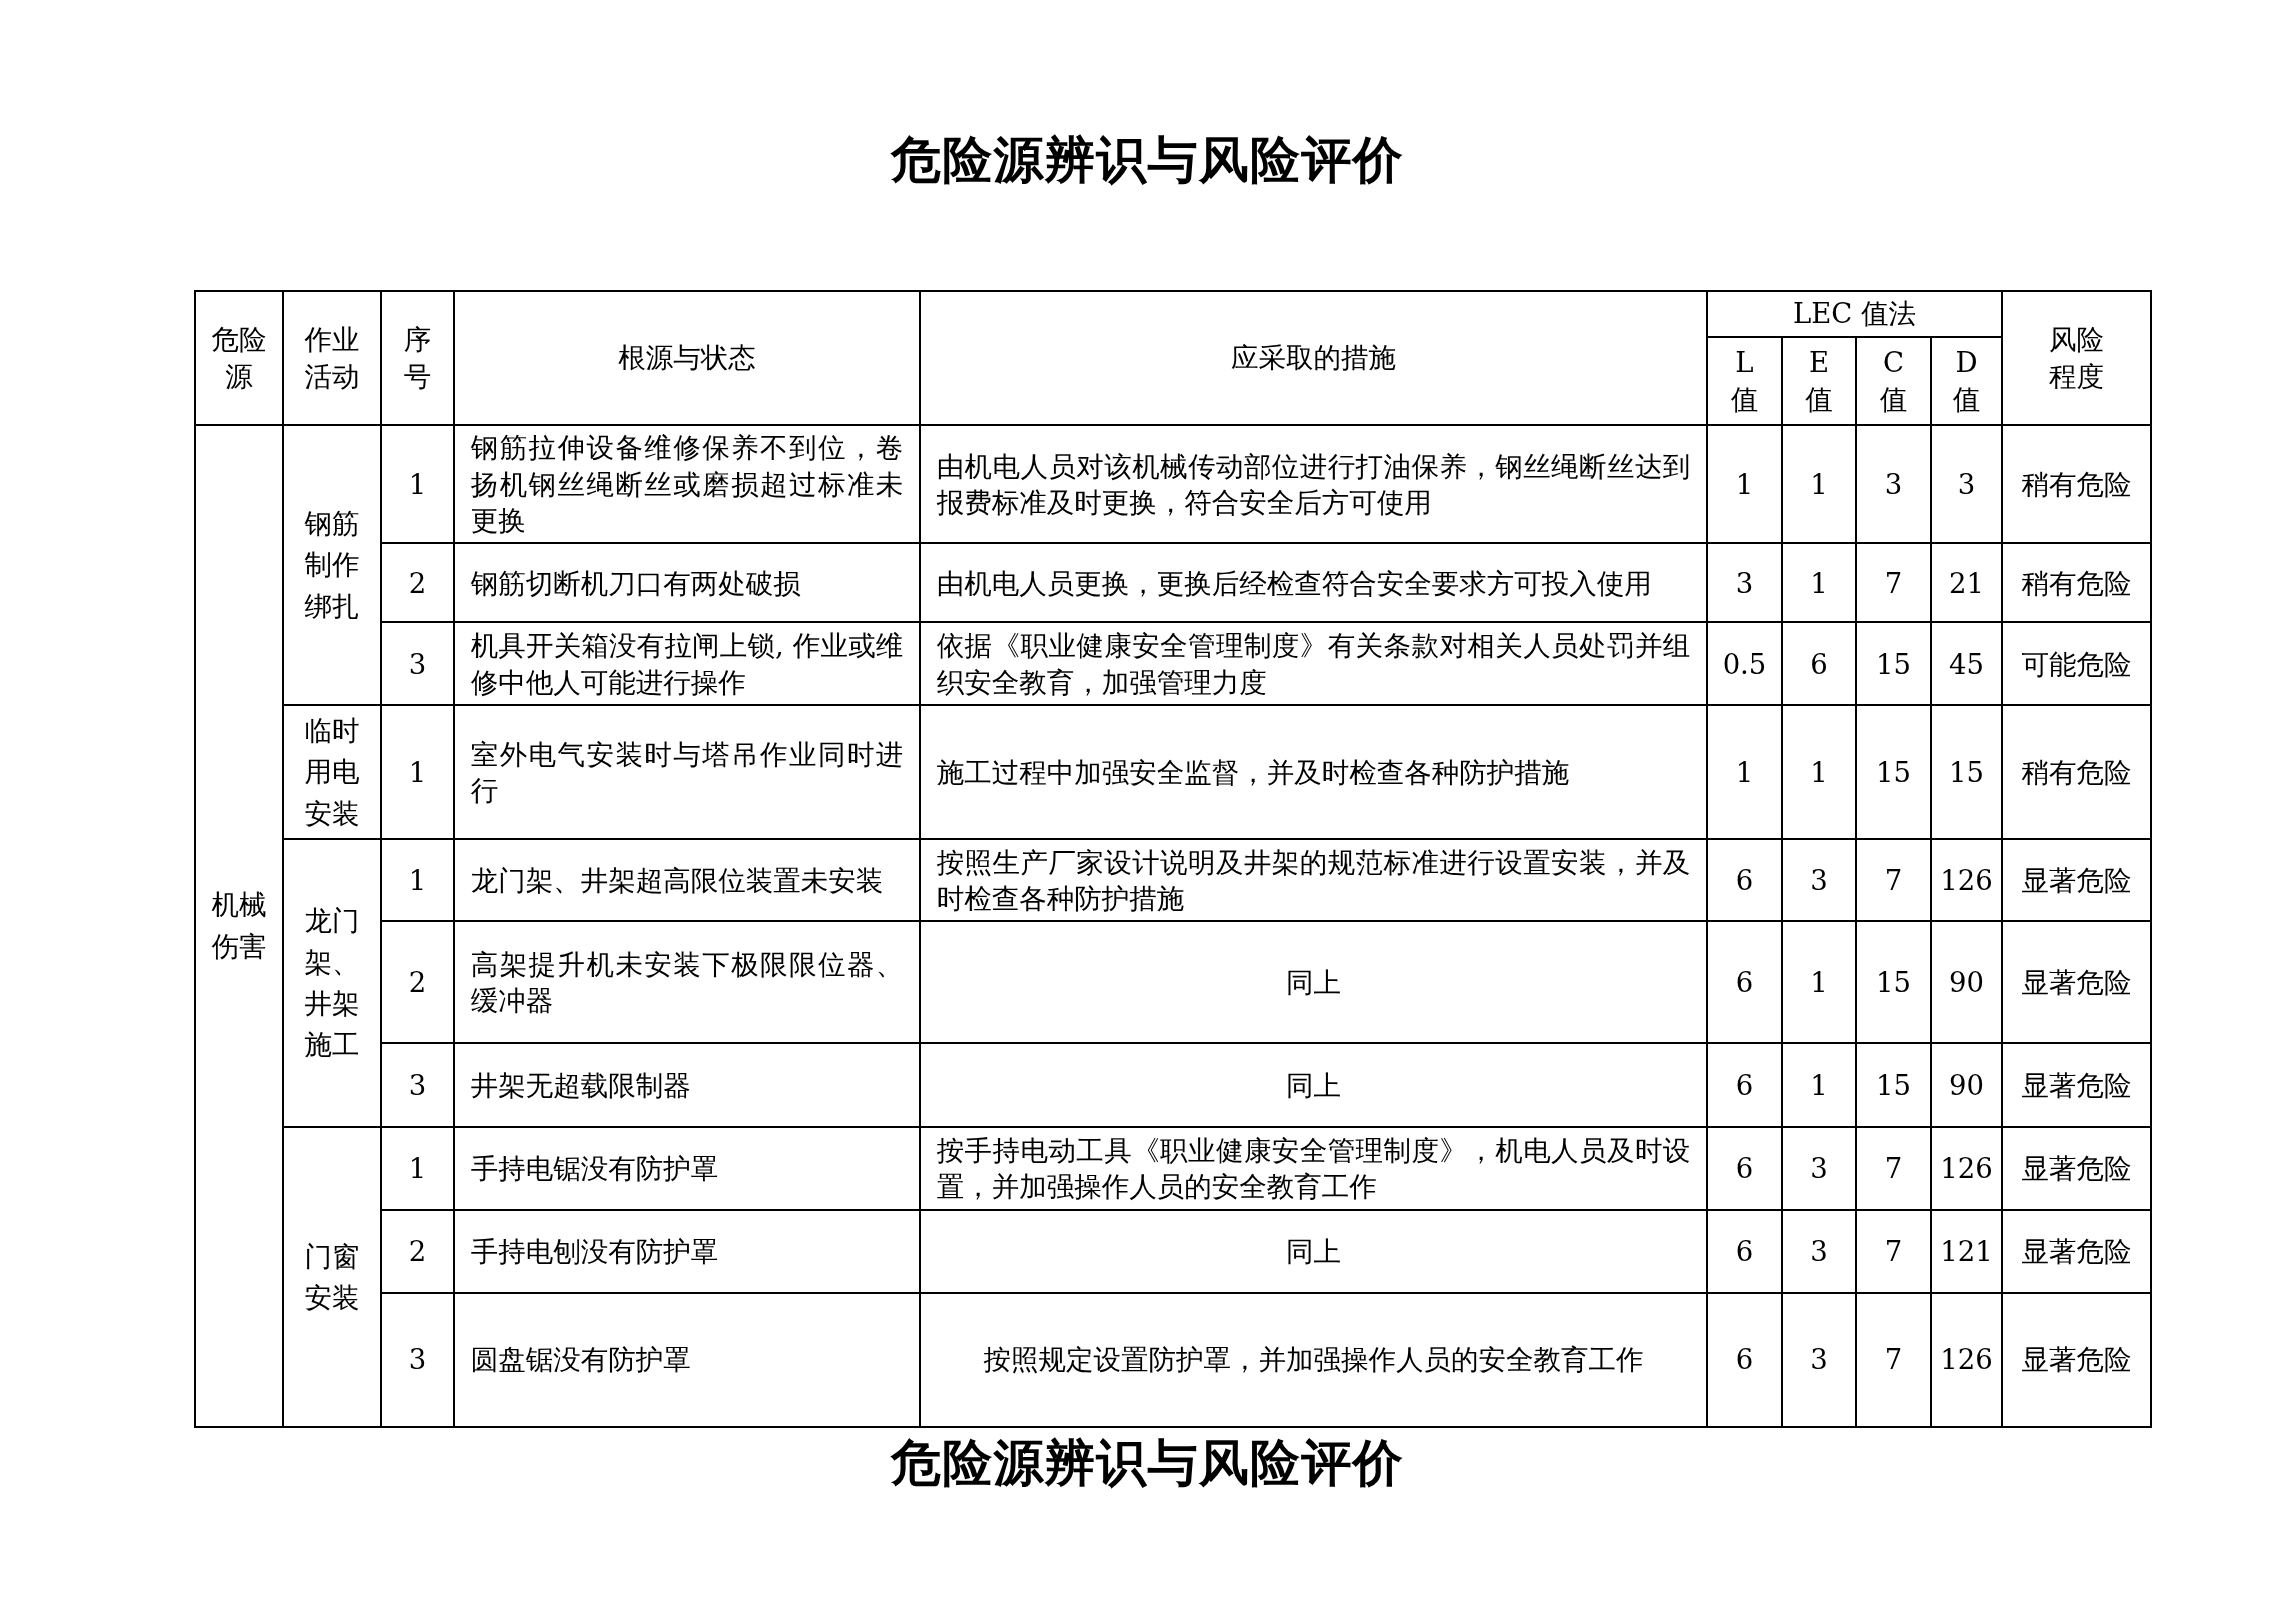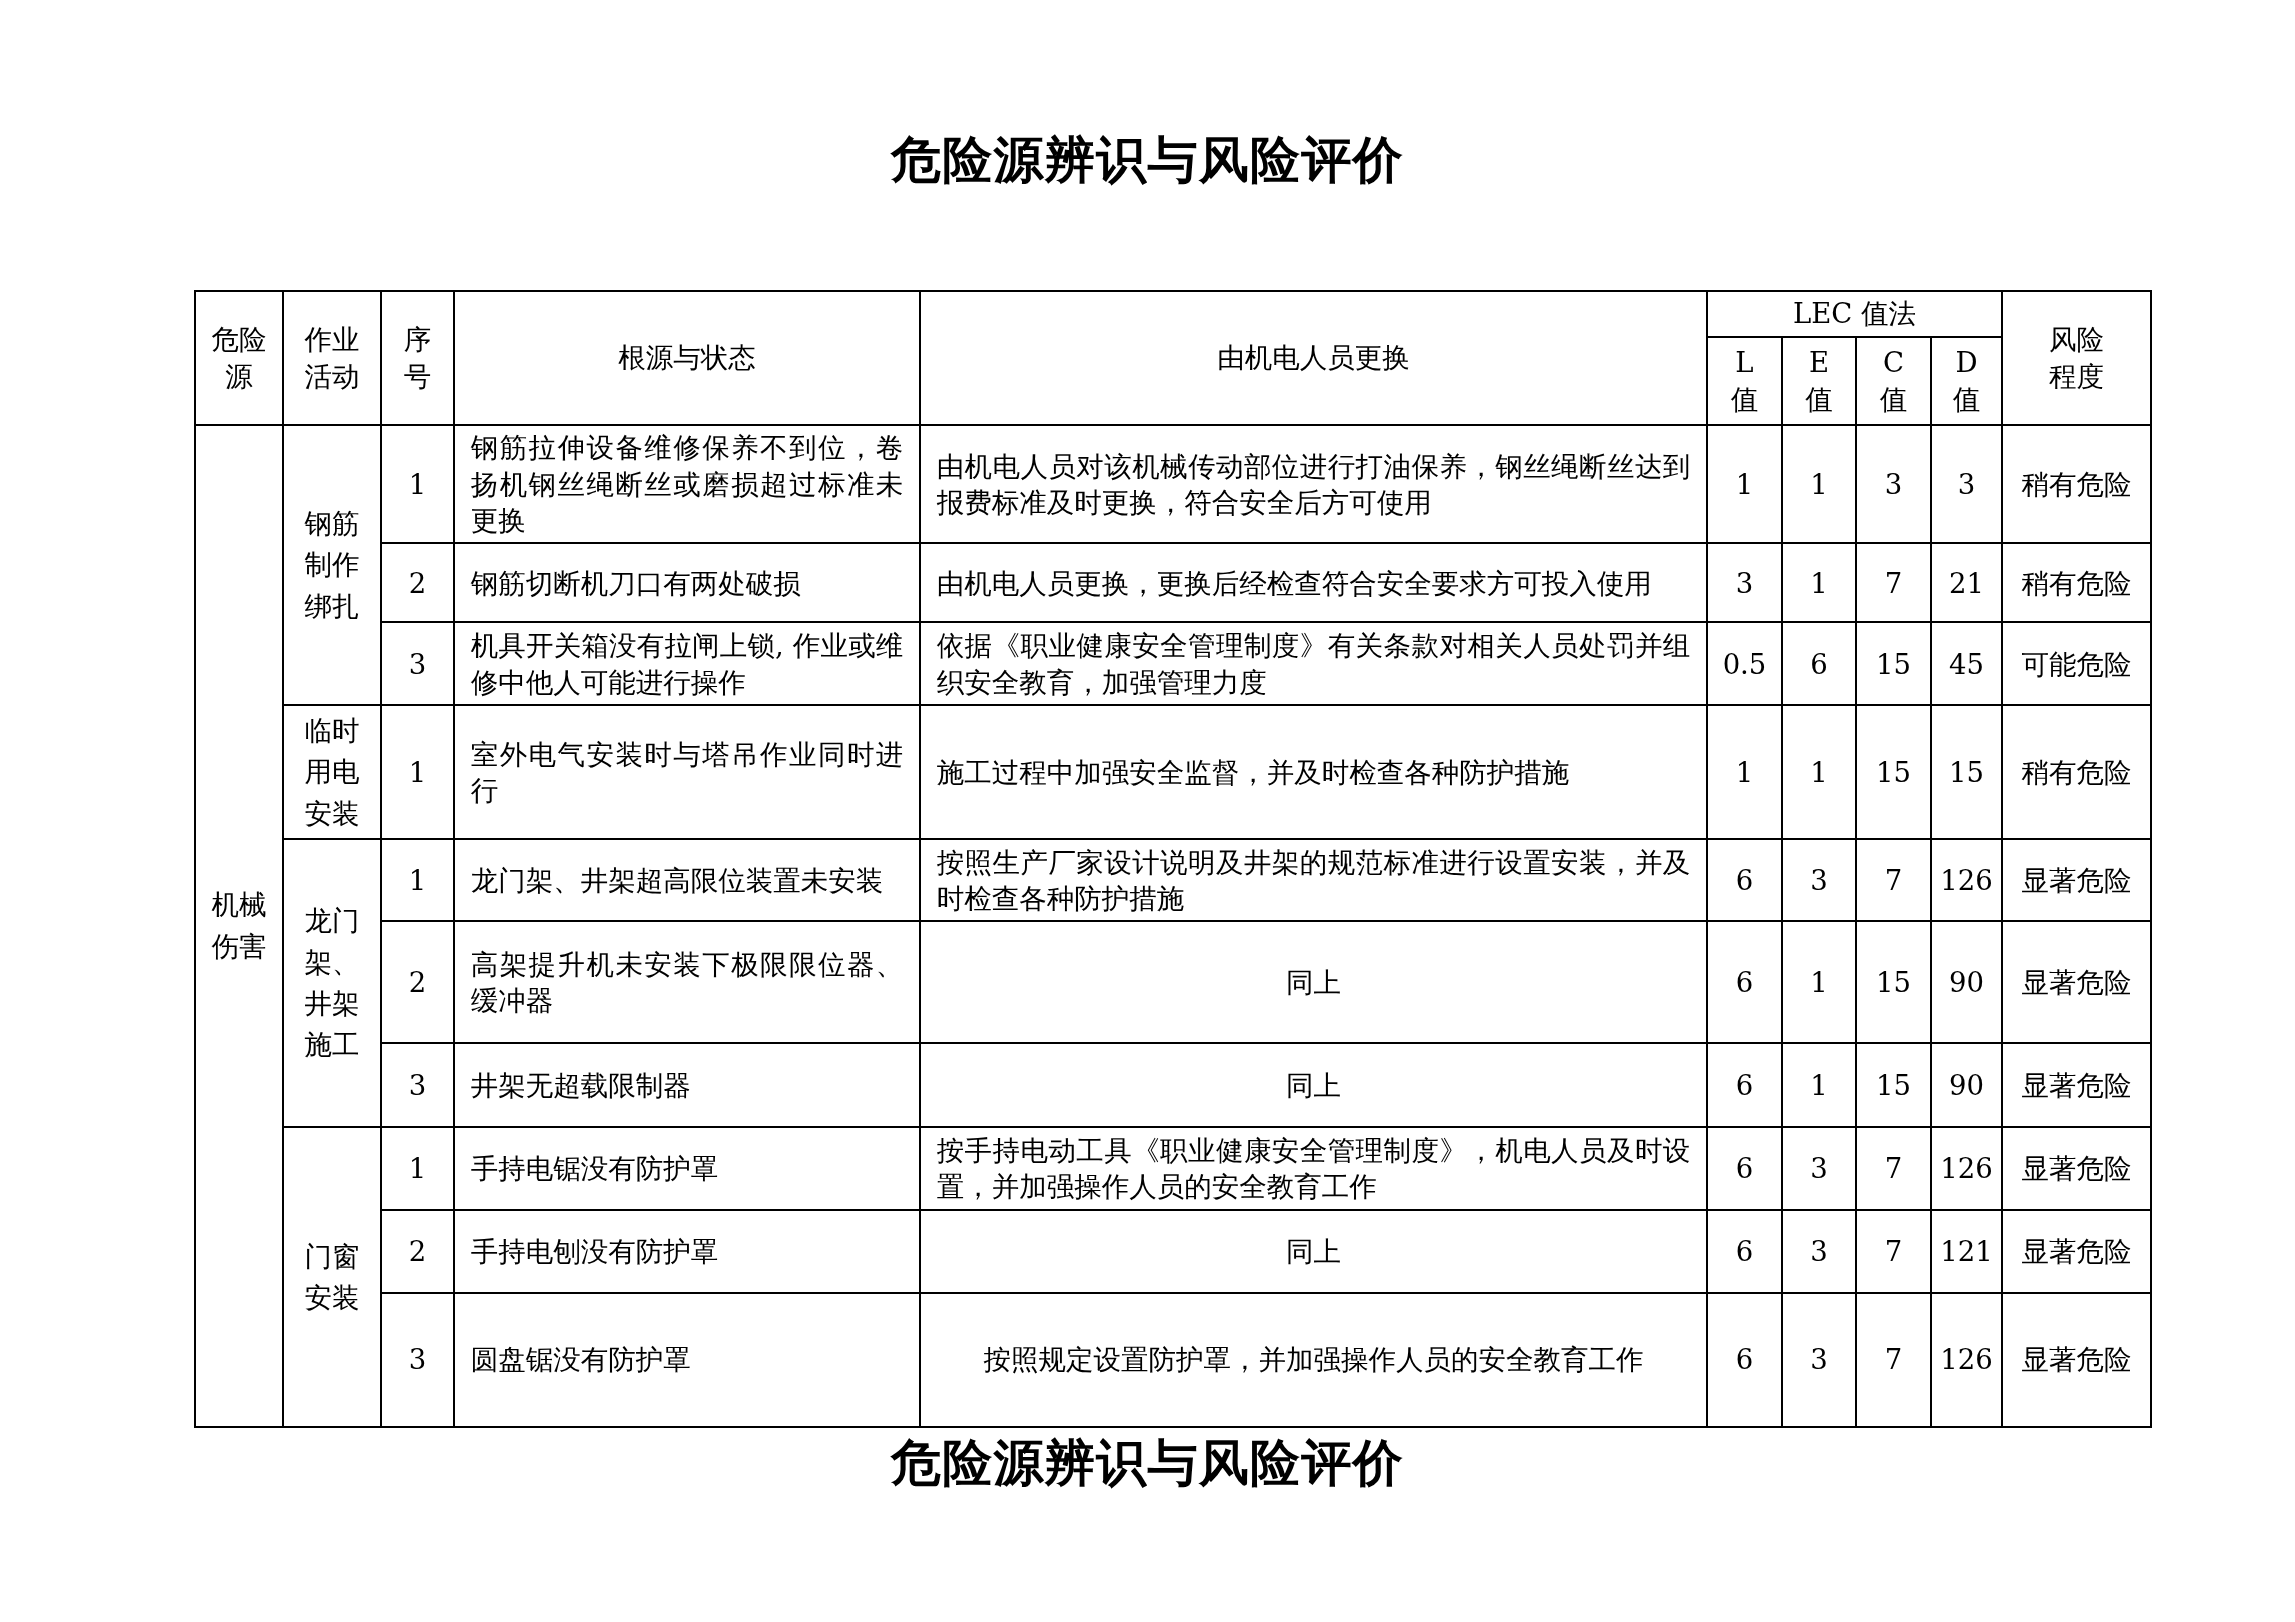--- a/index.html
+++ b/index.html
@@ -97,21 +97,21 @@
     </colgroup>
     <thead>
       <tr class="hr1">
         <th rowspan="2">危险
 源</th>
         <th rowspan="2">作业
 活动</th>
         <th rowspan="2">序
 号</th>
         <th rowspan="2">根源与状态</th>
-        <th rowspan="2">由机电人员更换</th>
+        <th rowspan="2">应采取的措施</th>
         <th colspan="4">LEC 值法</th>
         <th rowspan="2">风险
 程度</th>
       </tr>
       <tr class="hr2">
         <th>L
 值</th>
         <th>E
 值</th>
         <th>C

